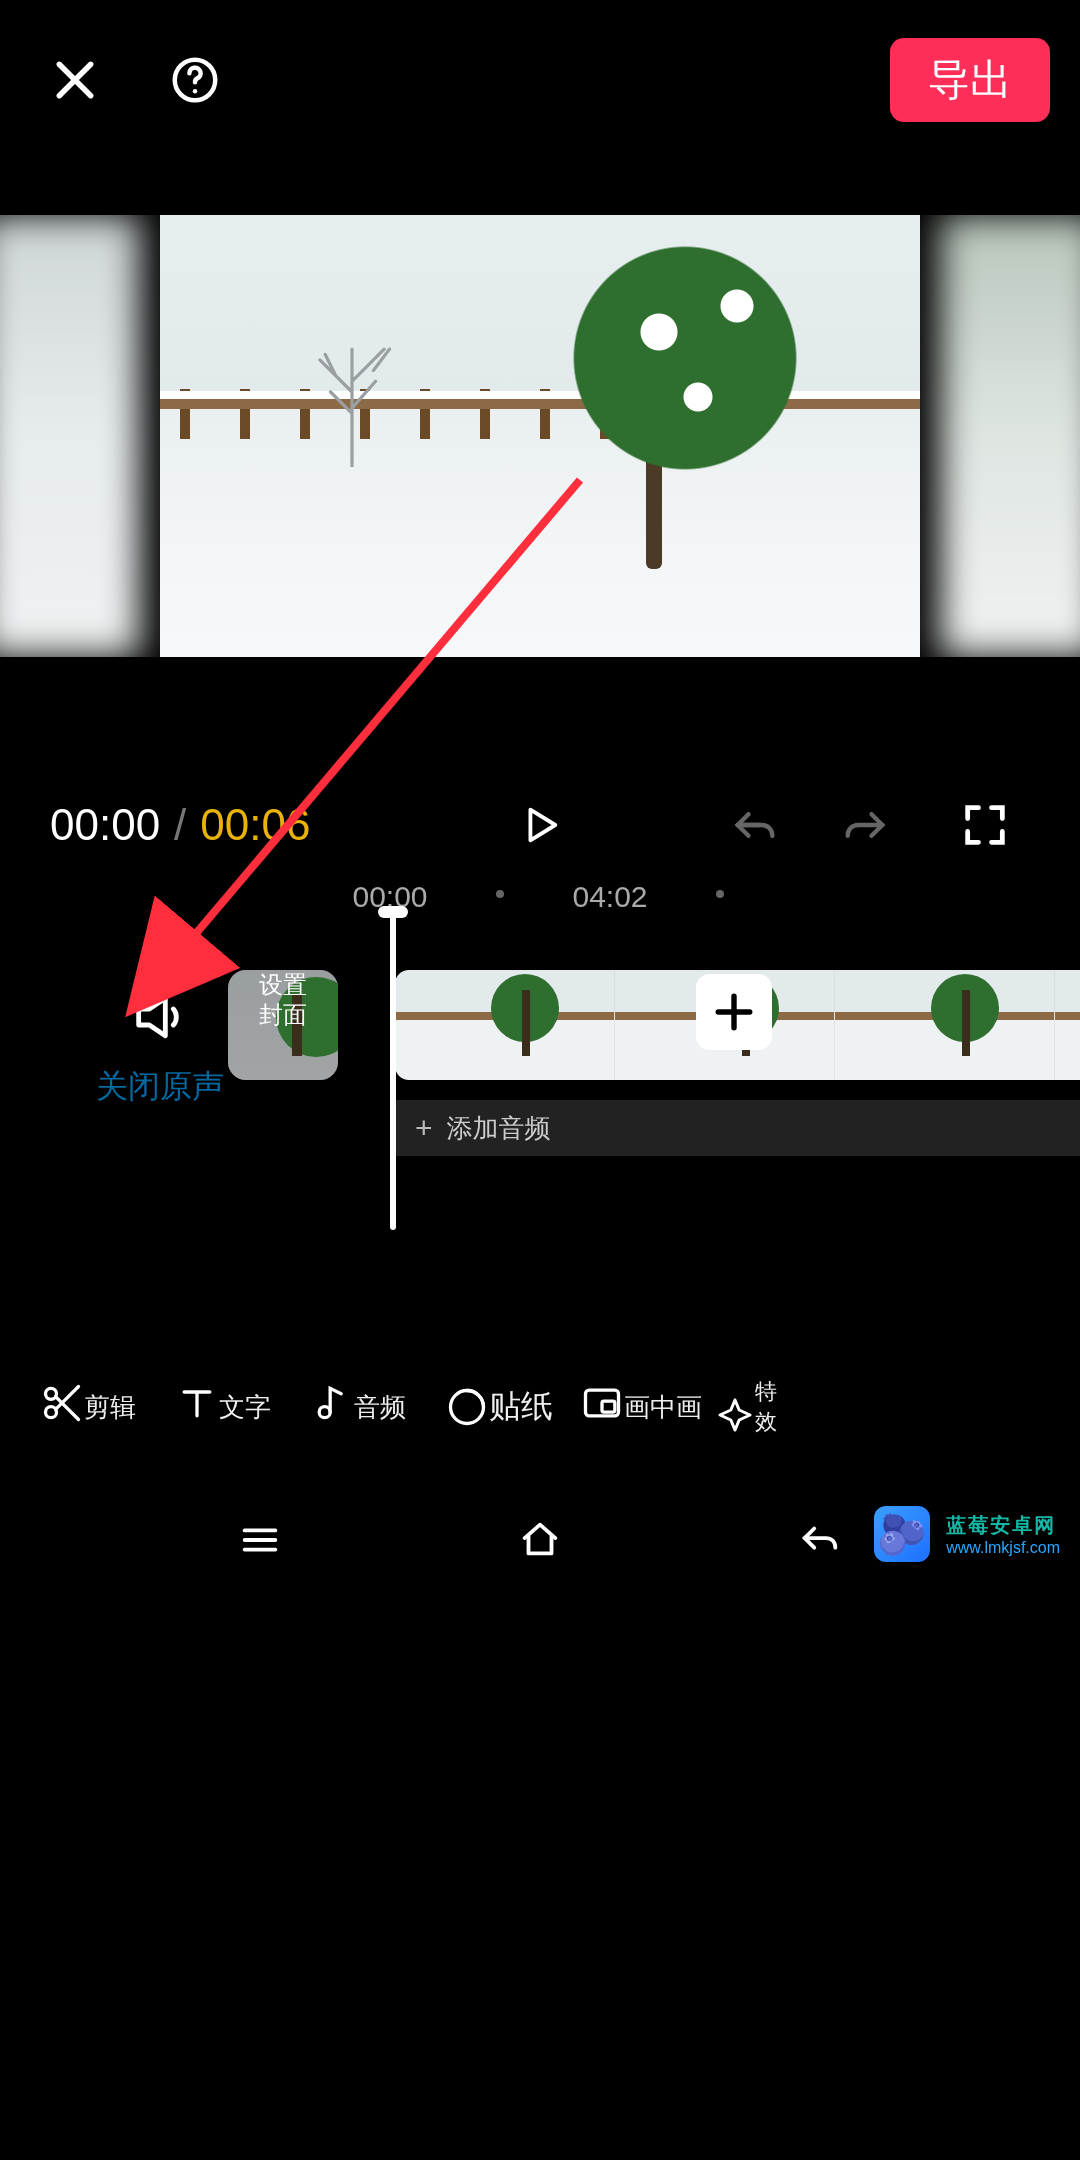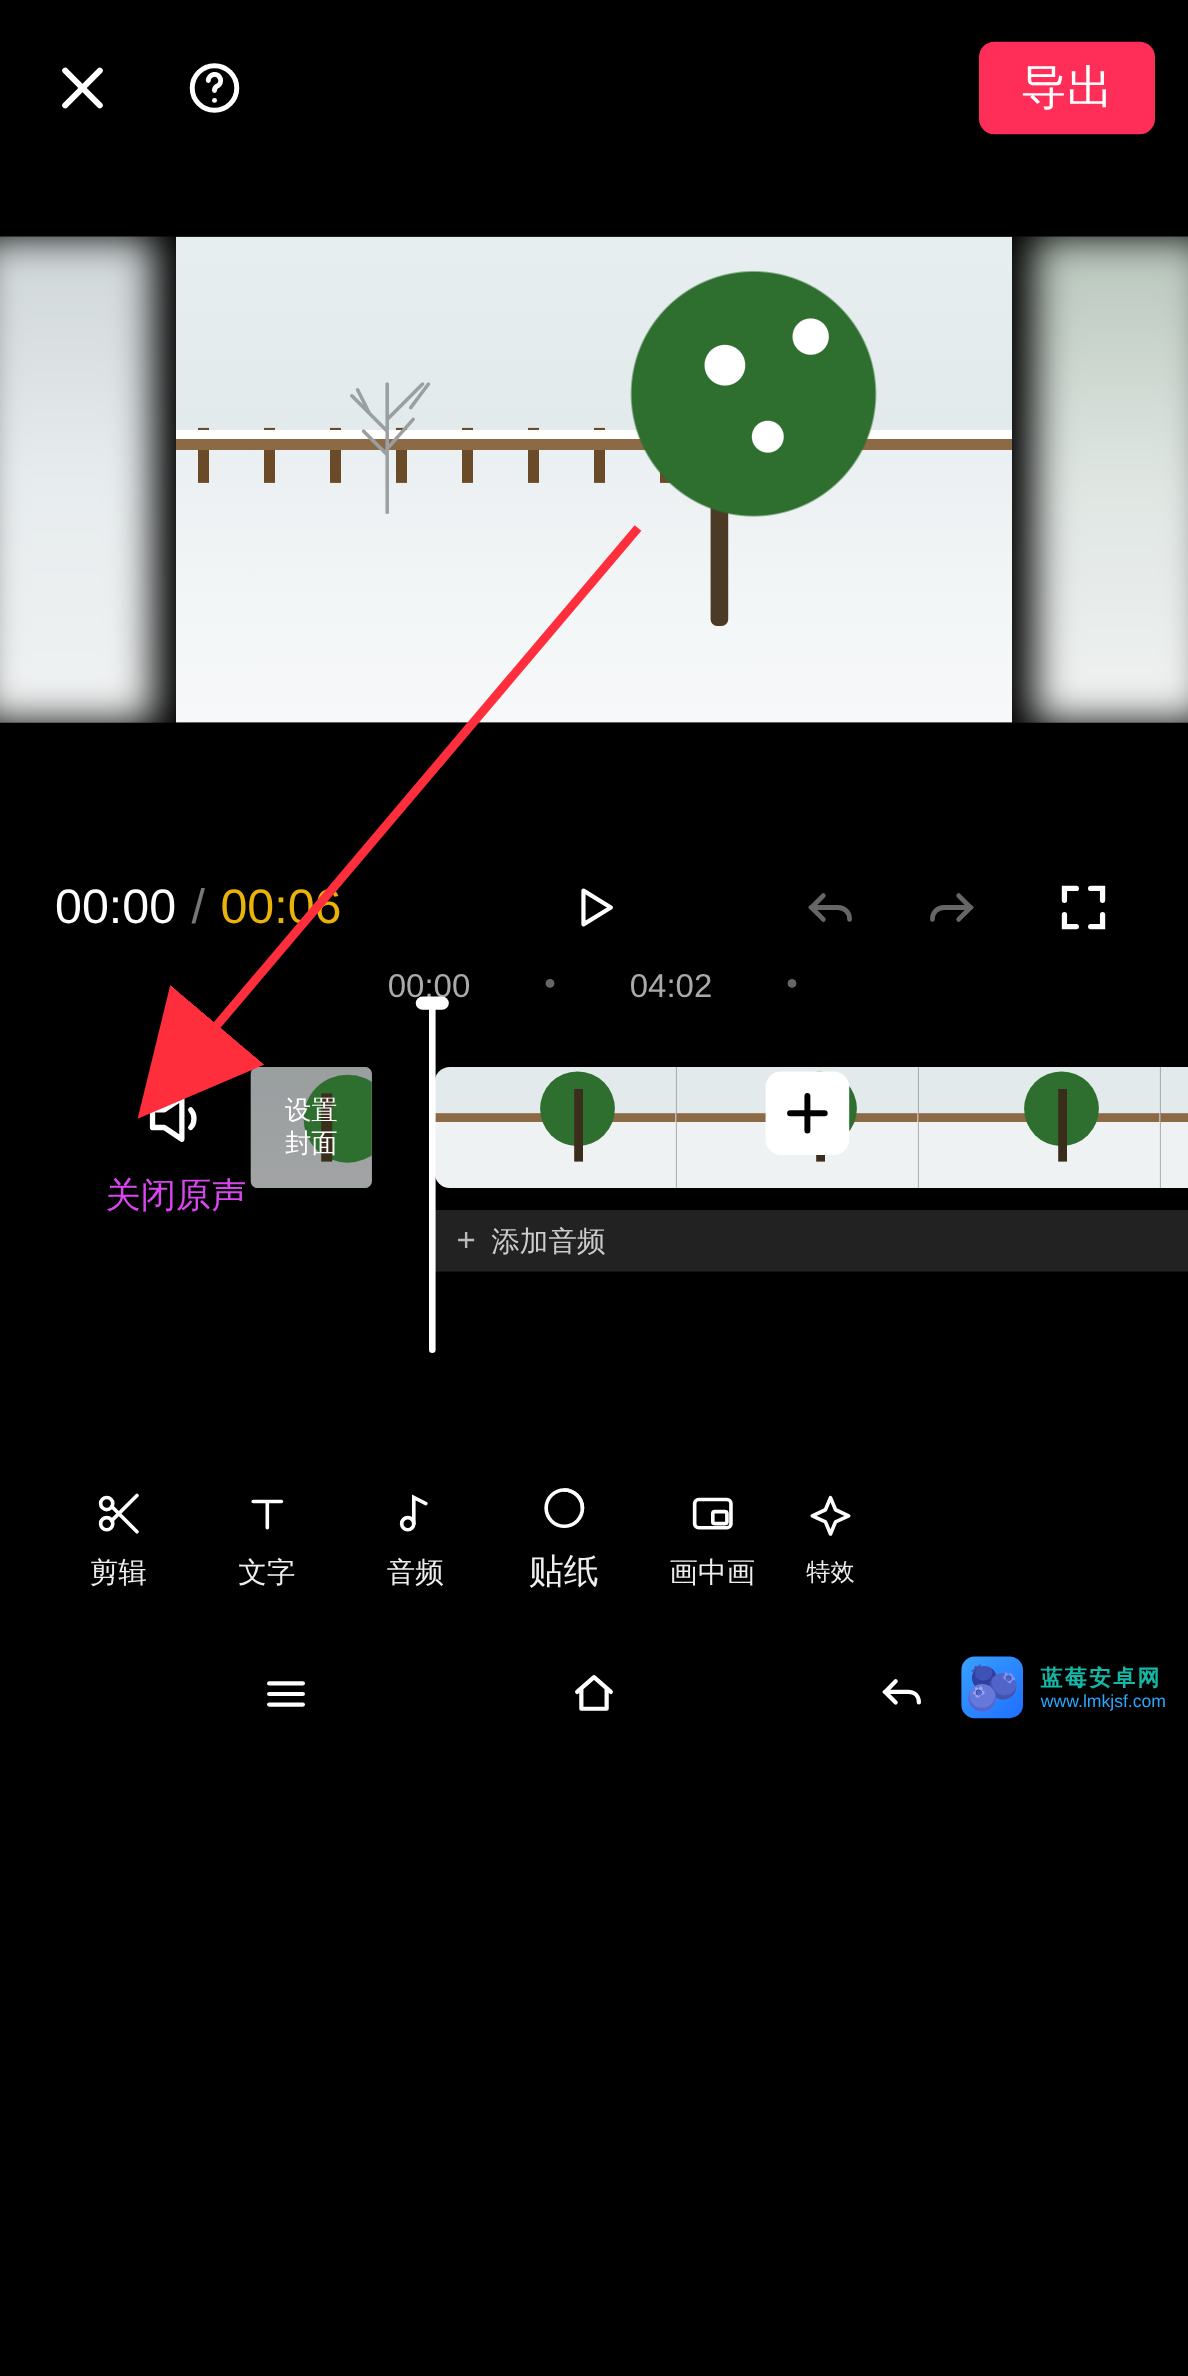--- a/index.html
+++ b/index.html
@@ -118,26 +118,26 @@
   }
   .playhead::before {
     content:""; position:absolute; top:-4px; left:-12px; width:30px; height:12px;
     background:#fff; border-radius:6px;
   }
 
   .mute-btn {
     position:absolute; left:190px; top:120px; width:160px; text-align:center;
   }
   .mute-btn svg { width:64px; height:64px; display:block; margin:0 auto 16px; }
-  .mute-btn .label { font-size:32px; color:#d946ef; }
+  .mute-btn .label { font-size:32px; color:#0369a1; }
 
   .cover-btn {
     position:absolute; left:455px; top:118px; width:220px; height:220px;
-    border-radius:6px; overflow:hidden;
-    display:flex; align-items:center; justify-content:center;
+    border-radius:18px; overflow:hidden;
+    display:flex; align-items:flex-start; justify-content:center;
     background:linear-gradient(#e3e9eb,#eef2f3);
   }
   .cover-btn::after {
     content:""; position:absolute; inset:0; background:rgba(0,0,0,.32);
   }
   .cover-btn .mini-tree { position:absolute; left:58%; top:22%; width:10px; height:56%; background:#3b2d1c; z-index:1;}
   .cover-btn .mini-crown { position:absolute; left:44%; top:6%; width:80px; height:80px; border-radius:50%; background:#2e6e2e; z-index:1;}
   .cover-btn .cover-text { position:relative; z-index:2; color:#fff; font-size:40px; text-align:center; line-height:1.25; }
 
   .clip-strip {
@@ -169,21 +169,21 @@
     font-size:40px; color:#ccc;
   }
   .audio-row .plus { font-size:46px; margin-right:26px; color:#bbb; }
 
   
   .toolbar {
     position:absolute; left:0; right:0; top:2710px; height:210px;
     display:flex; align-items:center; padding:0 30px 0 60px;
   }
   .tool {
-    width:260px; display:flex; flex-direction:column; align-items:center;
+    width:260px; display:flex; align-items:flex-end;
   }
   .tool svg { width:68px; height:68px; }
   .tool .tlabel { margin-top:24px; font-size:40px; color:#eee; }
   .tool.partial { width:120px; }
 
   
   .navbar {
     position:absolute; left:0; right:0; top:2970px; height:190px;
     display:flex; align-items:center; justify-content:space-around;
     padding:0 160px;

